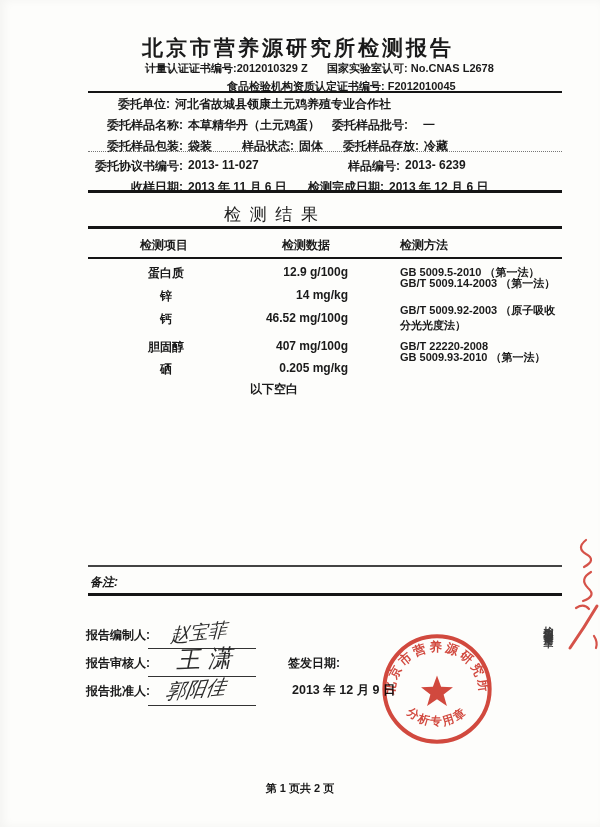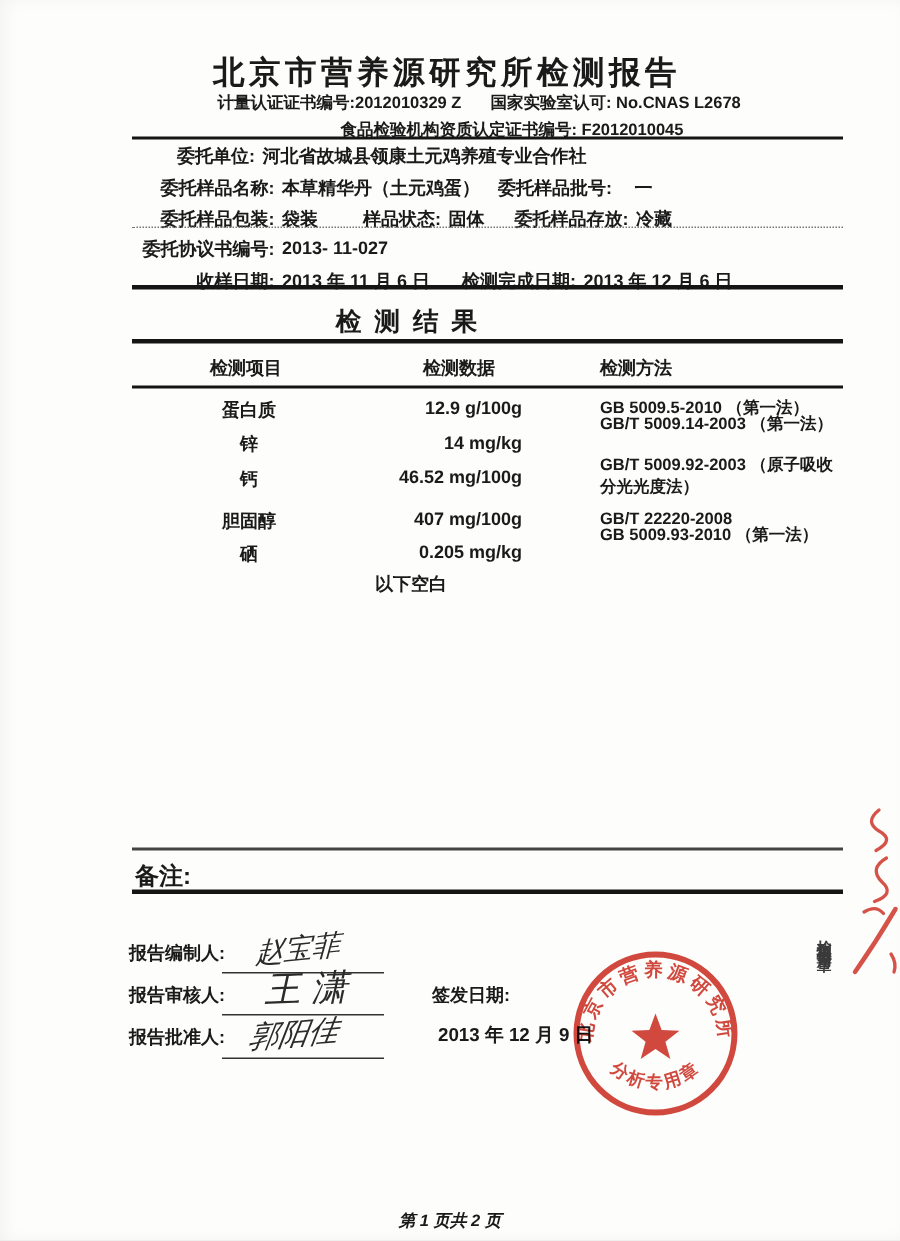--- a/index.html
+++ b/index.html
@@ -9,27 +9,27 @@
     font-family:"Liberation Sans", sans-serif; color:#1a1a1a;
     box-shadow:inset 4px 0 10px rgba(0,0,0,0.04);
   }
   .abs{position:absolute;}
   .ln{position:absolute; background:#151515;}
   .ln-dotted{position:absolute; border-top:1px dotted #777; background:none;}
   .title{font-size:21px; font-weight:bold; letter-spacing:3px; white-space:nowrap;}
   .cert{font-size:11px; font-weight:bold; white-space:nowrap;}
   .info-row{display:flex; font-size:12px; font-weight:600; white-space:nowrap;}
   .lbl{margin-right:5px;}
-  .section-title{width:544px; text-align:center; font-size:17px; font-weight:bold; letter-spacing:2px;}
+  .section-title{width:544px; text-align:center; font-size:17px; font-weight:normal; letter-spacing:2px;}
   .th{font-size:12px; font-weight:600; white-space:nowrap;}
   .t-item{position:absolute; left:110px; width:112px; text-align:center; font-size:12px; font-weight:600;}
   .t-value{position:absolute; left:230px; width:118px; text-align:right; font-size:12px; font-weight:600; white-space:nowrap;}
   .t-method{position:absolute; left:400px; width:162px; font-size:11px; font-weight:600; line-height:15px;}
   .endnote{font-size:12px; font-weight:600;}
-  .remark{font-size:16px; font-weight:bold;}
+  .remark{font-size:12px; font-weight:bold;font-style:italic;}
   .sig-label{font-size:12px; font-weight:bold; white-space:nowrap;}
   .sig-line{position:absolute; height:1px; background:#333; width:108px; left:148px;}
   .sig-text{position:absolute; font-size:18px; color:#2b2b2b; white-space:nowrap;
             font-family:"DejaVu Serif", serif; font-style:italic;}
   .footer{position:absolute; left:0; width:600px; text-align:center; font-size:11px; font-weight:600;}
   .stamp-note{position:absolute; writing-mode:vertical-rl; font-size:10px; letter-spacing:2px;
               color:#3a3a3a; font-weight:600;}
   .seal{position:absolute; opacity:0.9; mix-blend-mode:multiply;}
 </style>
 </head>
@@ -68,20 +68,24 @@
   <div class="abs info-row" style="left:343px; top:138px;">
     <span class="lbl">委托样品存放:</span>
     <span>冷藏</span>
   </div>
 
   <div class="ln-dotted" style="left:88px; top:151px; width:474px;"></div>
 
   <div class="abs info-row" style="left:95px; top:158px;">
     <span class="lbl">委托协议书编号:</span>
     <span>2013- 11-027</span>
+  </div>
+  <div class="abs info-row" style="left:348px; top:158px;">
+    <span class="lbl">样品编号:</span>
+    <span>2013- 6239</span>
   </div>
 
   <div class="abs info-row" style="left:131px; top:179px;">
     <span class="lbl">收样日期:</span>
     <span>2013 年 11 月 6 日</span>
   </div>
   <div class="abs info-row" style="left:308px; top:179px;">
     <span class="lbl">检测完成日期:</span>
     <span>2013 年 12 月 6 日</span>
   </div>
@@ -157,14 +161,14 @@
   <svg class="abs" style="left:564px; top:536px;" width="36" height="122" viewBox="0 0 36 122">
     <g fill="none" stroke="#cf352a" stroke-width="2.2" stroke-linecap="round" opacity="0.85">
       <path d="M 22,4 q -10,8 0,14 q 11,6 -2,13"></path>
       <path d="M 27,36 q -12,7 -3,16 q 9,8 -5,13"></path>
       <path d="M 12,72 q 8,-5 13,1"></path>
       <path d="M 6,112 Q 20,92 33,70" stroke-width="3"></path>
       <path d="M 30,100 q 4,6 2,12"></path>
     </g>
   </svg>
 
-  <div class="footer" style="top:806px;font-style:italic;">第 1 页共 2 页</div>
+  <div class="footer" style="top:781px;">第 1 页共 2 页</div>
 </div>
 
 </body></html>

